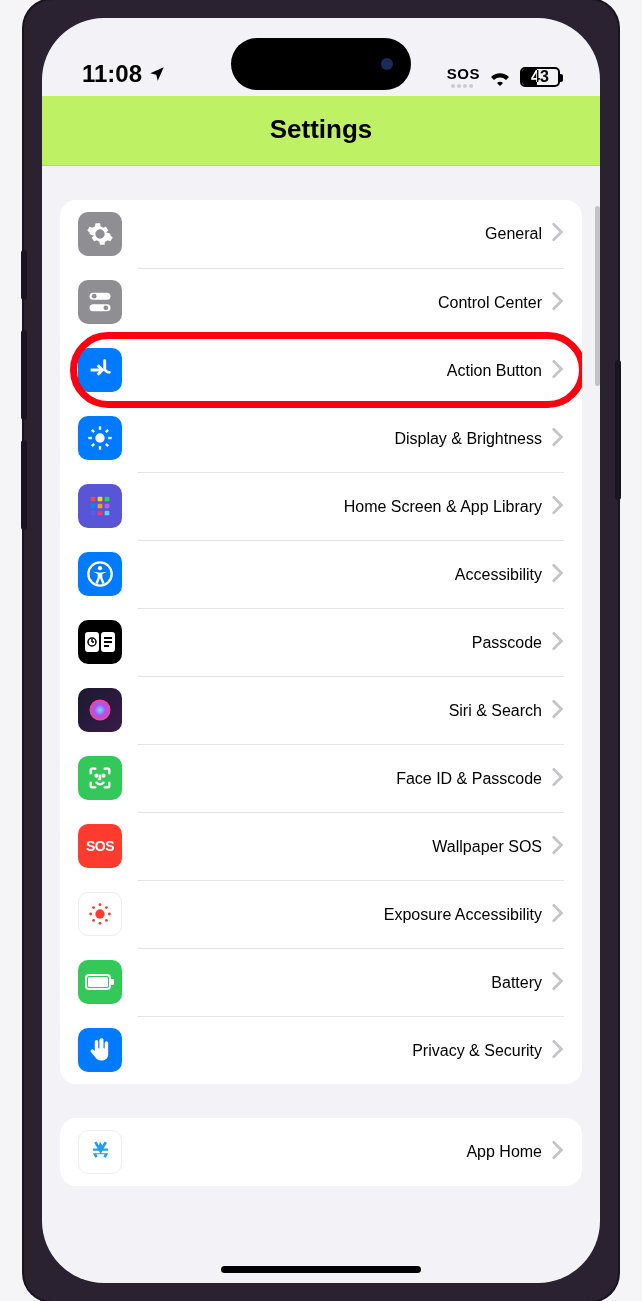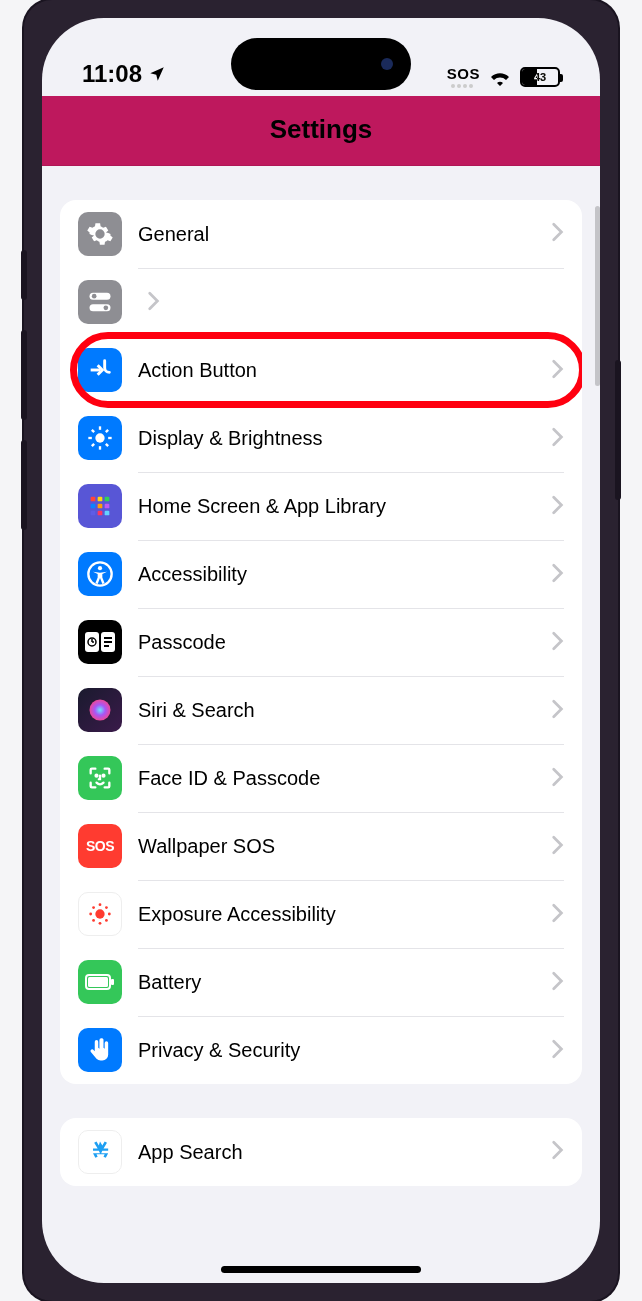--- a/index.html
+++ b/index.html
@@ -72,28 +72,28 @@
   .wifi-icon svg, .location-icon svg { display:block; }
   .battery {
     width: 40px; height: 20px; border: 2px solid #000; border-radius: 5px;
     position: relative; display:flex; align-items:center;
   }
   .battery::after{
     content:''; position:absolute; right:-5px; top:5px; width:3px; height:8px;
     background:#000; border-radius:0 2px 2px 0;
   }
   .battery-fill{ height:100%; width:43%; background:#000; border-radius:3px 0 0 3px;}
-  .battery-num{ position:absolute; left:0;right:0;text-align:center;font-size:11px;font-weight:700;color:#fff;mix-blend-mode:difference;}
+  .battery-num{ position:absolute; left:0;right:0;text-align:center;font-size:16px;font-weight:700;color:#fff;mix-blend-mode:difference;}
   .navbar {
     text-align: center;
     padding: 18px 0 20px 0;
     font-size: 26px;
     font-weight: 700;
     border-bottom: 1px solid rgba(0,0,0,0.08);
-    background:#be185d;
+    background:#bef264;
   }
   .content {
     flex: 1;
     overflow: hidden;
     padding: 0 18px;
     position:relative;
   }
   .scroll-ind{
     position:absolute; right:0; top:40px; width:5px; height:180px;
     background:#c4c4c8; border-radius:3px;
@@ -117,23 +117,24 @@
     display:flex; align-items:center; flex:1; height:100%;
     margin-left:16px;
   }
   .row-wrap{ display:flex; align-items:center; width:100%; height:100%; }
   .icon-sq {
     width: 44px; height: 44px; border-radius: 10px;
     display: flex; align-items: center; justify-content: center;
     flex: none; color:#fff; font-weight:700;
   }
   .label {
-    font-size: 20px;
+    font-size: 16px;
     font-weight: 400;
     flex:1;
+    text-align:right;
   }
   .chev { color:#c5c5c9; flex:none; margin-left:8px;}
   .highlight-ring{
     position:absolute;
     border: 7px solid #ff0010;
     border-radius: 40px;
     pointer-events:none;
     z-index:5;
     left: 10px; right:-4px; top:-4px; bottom:-4px;
   }
@@ -217,20 +218,21 @@
             <div class="row-wrap">
               <div class="icon-sq bg-grey">
                 <svg width="28" height="28" viewBox="0 0 24 24" fill="#fff">
                   <rect x="3" y="4" width="18" height="6" rx="3"></rect>
                   <circle cx="7" cy="7" r="2" fill="#8e8e93"></circle>
                   <rect x="3" y="14" width="18" height="6" rx="3"></rect>
                   <circle cx="17" cy="17" r="2" fill="#8e8e93"></circle>
                 </svg>
               </div>
               <div class="row-inner">
+                <div class="label">Control Center</div>
                 <div class="chev"><svg width="14" height="22" viewBox="0 0 12 20" fill="none" stroke="#c5c5c9" stroke-width="2.5" stroke-linecap="round">
                     <path d="M3 3l7 7-7 7"></path>
                   </svg></div>
               </div>
             </div>
           </div>
           <div class="row">
             <div class="row-wrap">
               <div class="icon-sq bg-blue">
                 <svg width="28" height="28" viewBox="0 0 24 24" fill="none" stroke="#fff" stroke-width="2.5">
@@ -449,21 +451,21 @@
         </div>
       <div class="group group2" id="g2">
           <div class="row">
             <div class="row-wrap">
               <div class="icon-sq bg-appstore">
                 <svg width="28" height="28" viewBox="0 0 24 24">
                   <path fill="#1e9ff2" d="M12 3l2 3.5L16 3l2 1-3 5h4v2h-5l-1 2h6l-2 4-2-1 1-2H9l1 2-2 1-2-4h6l-1-2H6V9h4L7 4l2-1 2 3.5L12 3z"></path>
                 </svg>
               </div>
               <div class="row-inner" style="border-top: none;">
-                <div class="label">App Search</div>
+                <div class="label">App Home</div>
                 <div class="chev"><svg width="14" height="22" viewBox="0 0 12 20" fill="none" stroke="#c5c5c9" stroke-width="2.5" stroke-linecap="round">
                     <path d="M3 3l7 7-7 7"></path>
                   </svg></div>
               </div>
             </div>
           </div>
         </div>
     </div>
 
     <div class="home-ind"></div>

